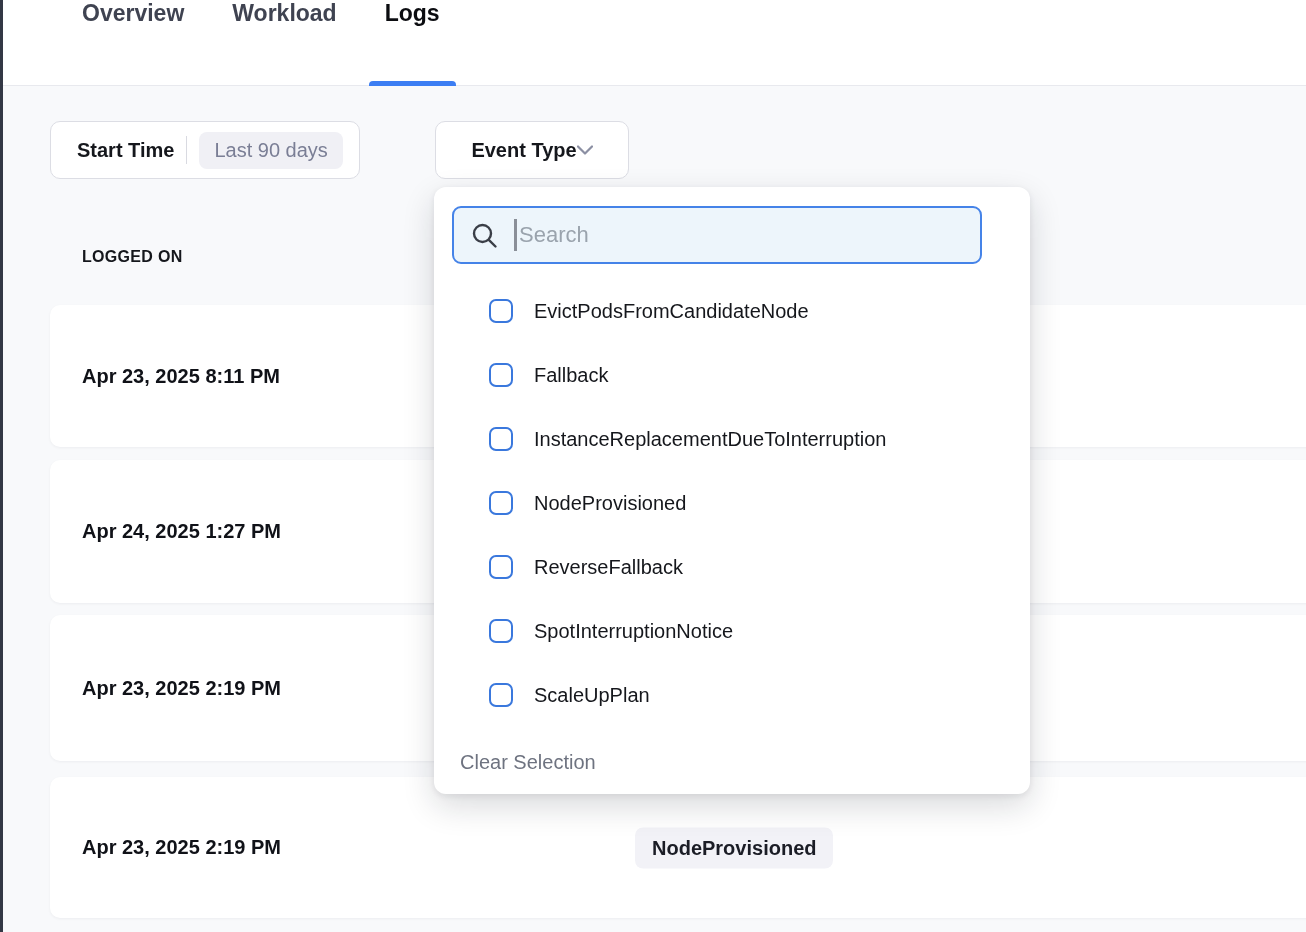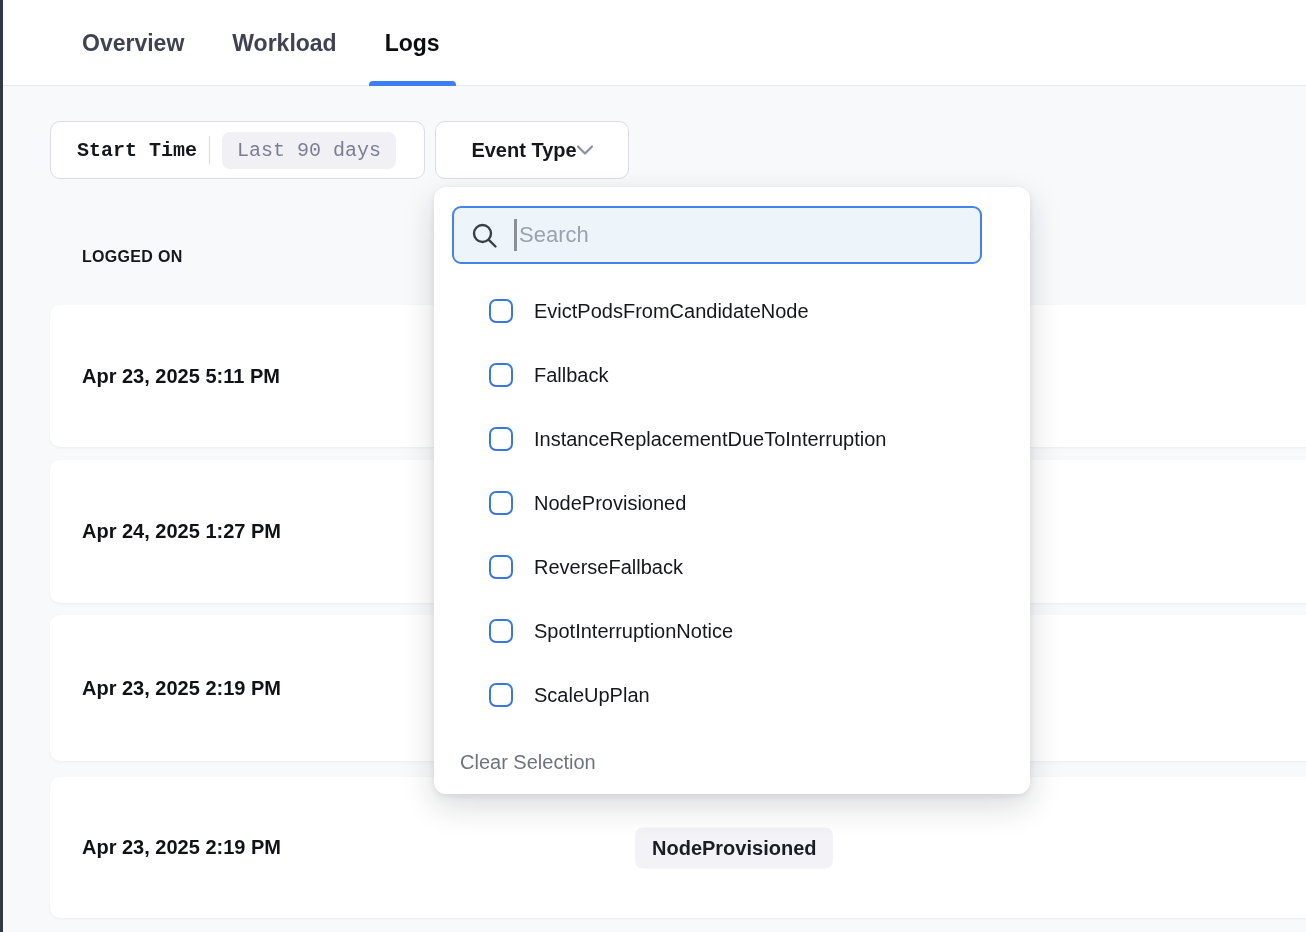--- a/index.html
+++ b/index.html
@@ -26,35 +26,35 @@
   
   .header {
     position: absolute; left: 0; top: 0; width: 1306px; height: 86px;
     background: #ffffff; border-bottom: 1px solid #e8e9ee;
   }
   .tabs {
     position: absolute; left: 66px; top: 0; height: 86px;
     display: flex; align-items: center; gap: 16px;
   }
   .tab {
-    position: relative; height: 86px; display: flex; align-items: center;
+    position: relative; height: 86px; display: flex; 
     padding: 0 16px; font-size: 23px; font-weight: 600; color: #3f4351;
     cursor: pointer; white-space: nowrap;
   }
   .tab.active { color: #0b0c10; font-weight: 700; }
   .tab.active .tab-underline {
     position: absolute; left: 0; right: 0; bottom: 0; height: 5px;
     background: #3c7ef3; border-radius: 4px 4px 0 0;
   }
 
   
   .filter-start-time {
     position: absolute; left: 50px; top: 121px; height: 58px;
     background: #ffffff; border: 1px solid #dcdde4; border-radius: 10px;
-    display: flex; align-items: center; padding: 0 28px 0 26px; font-family: Liberation Mono, monospace;
+    display: flex; align-items: center; padding: 0 16px 0 26px;
   }
   .filter-start-time .label { font-size: 20px; font-weight: 700; color: #15171c; }
   .filter-start-time .vsep {
     width: 1px; height: 28px; background: #d9dae1; margin: 0 12px 0 12px;
   }
   .filter-pill {
     background: #f0f0f5; border-radius: 8px; padding: 7px 15px;
     font-size: 20px; color: #7a7e95; white-space: nowrap;
   }
   .filter-event-type {
@@ -159,21 +159,21 @@
   <div class="filter-event-type">
     <span class="label">Event Type</span>
     <svg class="chevron" viewBox="0 0 16 10">
       <polyline points="1,1.5 8,8.5 15,1.5" fill="none" stroke="#8b8fa3" stroke-width="2.2" stroke-linecap="round" stroke-linejoin="round"></polyline>
     </svg>
   </div>
 
   <div class="col-header">LOGGED ON</div>
 
   <div class="row-card row-1">
-    <span class="logged-on">Apr 23, 2025 5:11 PM</span>
+    <span class="logged-on">Apr 23, 2025 8:11 PM</span>
 
   </div>
   <div class="row-card row-2">
     <span class="logged-on">Apr 24, 2025 1:27 PM</span>
 
   </div>
   <div class="row-card row-3">
     <span class="logged-on">Apr 23, 2025 2:19 PM</span>
 
   </div>

